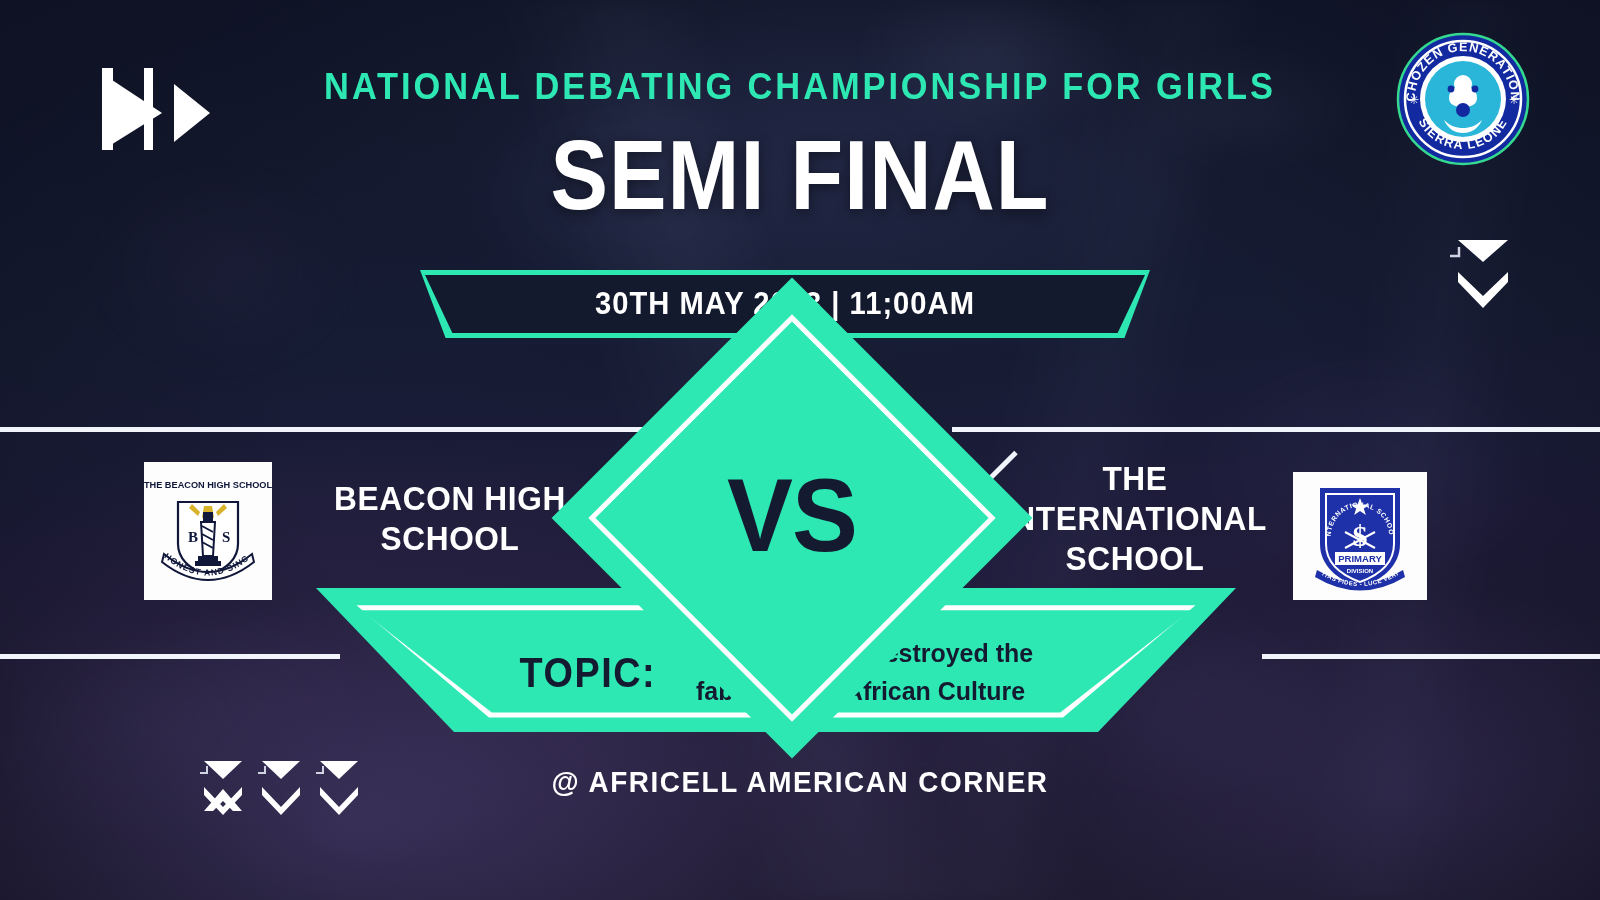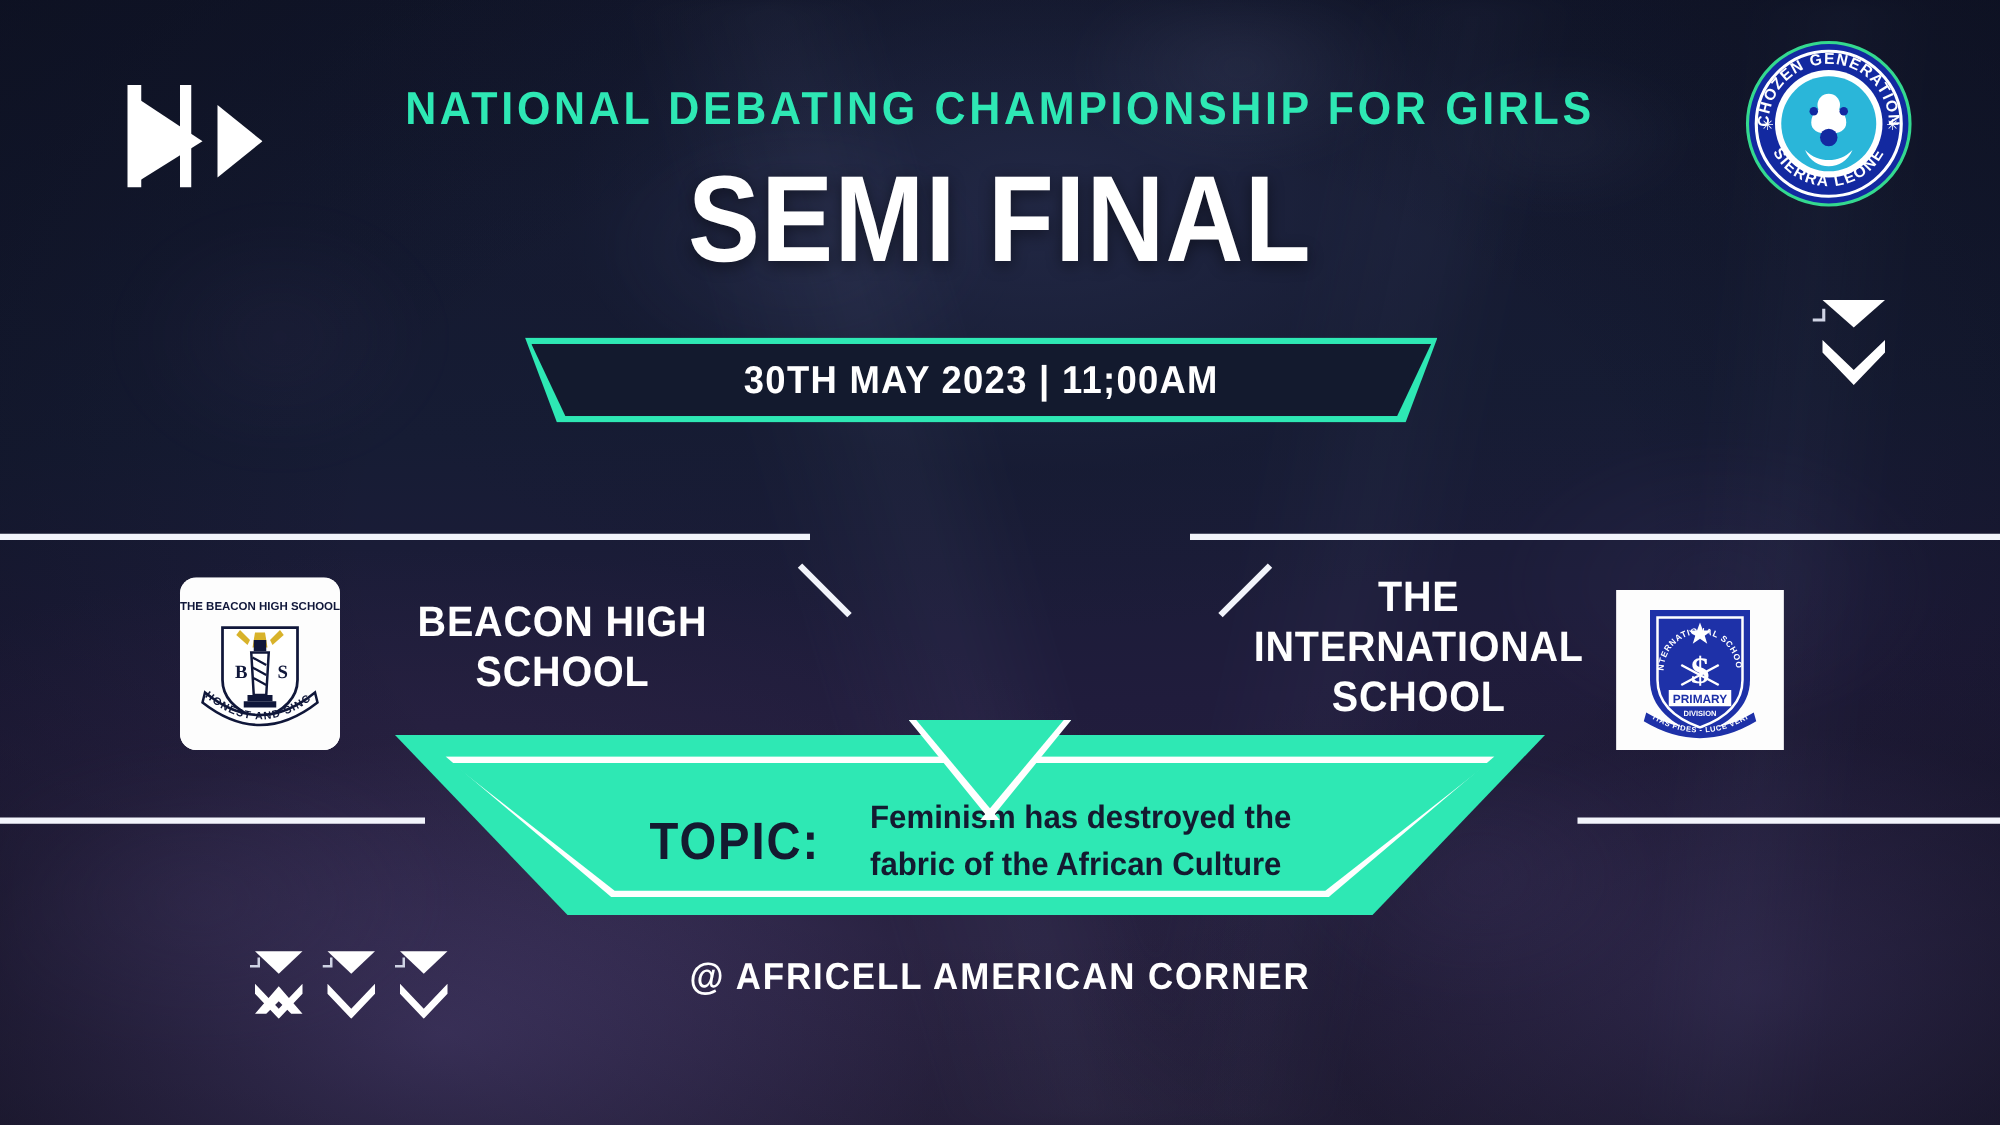--- a/index.html
+++ b/index.html
@@ -88,21 +88,21 @@
   
   .team-l-name{left:300px;top:478px;width:300px;text-align:center;
     color:#fff;font-size:34px;font-weight:700;line-height:1.18;letter-spacing:.02em;
     transform:scaleX(.93);}
   .team-r-name{left:985px;top:458px;width:300px;text-align:center;
     color:#fff;font-size:34px;font-weight:700;line-height:1.18;letter-spacing:.02em;
     transform:scaleX(.93);}
 
   
   .logo-box{background:#fdfdfd;display:flex;align-items:center;justify-content:center;overflow:hidden;}
-  .logo-l{left:144px;top:462px;width:128px;height:138px;border-radius:13px;}
+  .logo-l{left:144px;top:462px;width:128px;height:138px;}
   .logo-r{left:1293px;top:472px;width:134px;height:128px;}
 
   
   .topic-wrap{left:316px;top:588px;width:920px;height:144px;}
   .topic-shape{position:absolute;inset:0;background:#2ee8b4;
     clip-path:polygon(0 0,100% 0,85% 100%,15% 100%);}
   .topic-inner{position:absolute;left:0;top:0;right:0;bottom:0;
     clip-path:polygon(4.4% 12%,95.6% 12%,81.2% 90%,18.8% 90%);
     background:#ffffff;}
   .topic-inner2{position:absolute;left:0;top:0;right:0;bottom:0;
@@ -261,20 +261,25 @@
       <div class="topic-text">
         <div>Feminism has destroyed the</div>
         <div>fabric of the African Culture</div>
       </div>
     </div>
   </div>
   <div class="topic-notch abs"></div>
   <div class="topic-notch-line abs"></div>
   <div class="topic-notch-line2 abs"></div>
 
+  <div class="dia-wrap abs">
+    <div class="dia-fill"></div>
+    <div class="dia-line"></div>
+    <div class="vs-text cond">VS</div>
+  </div>
 
   <div class="venue abs cond">@ AFRICELL AMERICAN CORNER</div>
 
   <div class="abs" style="left:200px;top:757px;display:flex;gap:12px;">
     <div class="bt">
       <svg width="46" height="58" viewBox="0 0 46 58">
         <polygon points="4,4 42,4 23,22" fill="#ffffff"></polygon>
         <polygon points="4,54 23,32 42,54 33,54 23,44 13,54" fill="#ffffff"></polygon>
         <polygon points="4,30 23,50 42,30 42,38 23,58 4,38" fill="#ffffff"></polygon>
         <path d="M0 16 h7 v-7" stroke="#cfd3e4" stroke-width="2" fill="none"></path>

